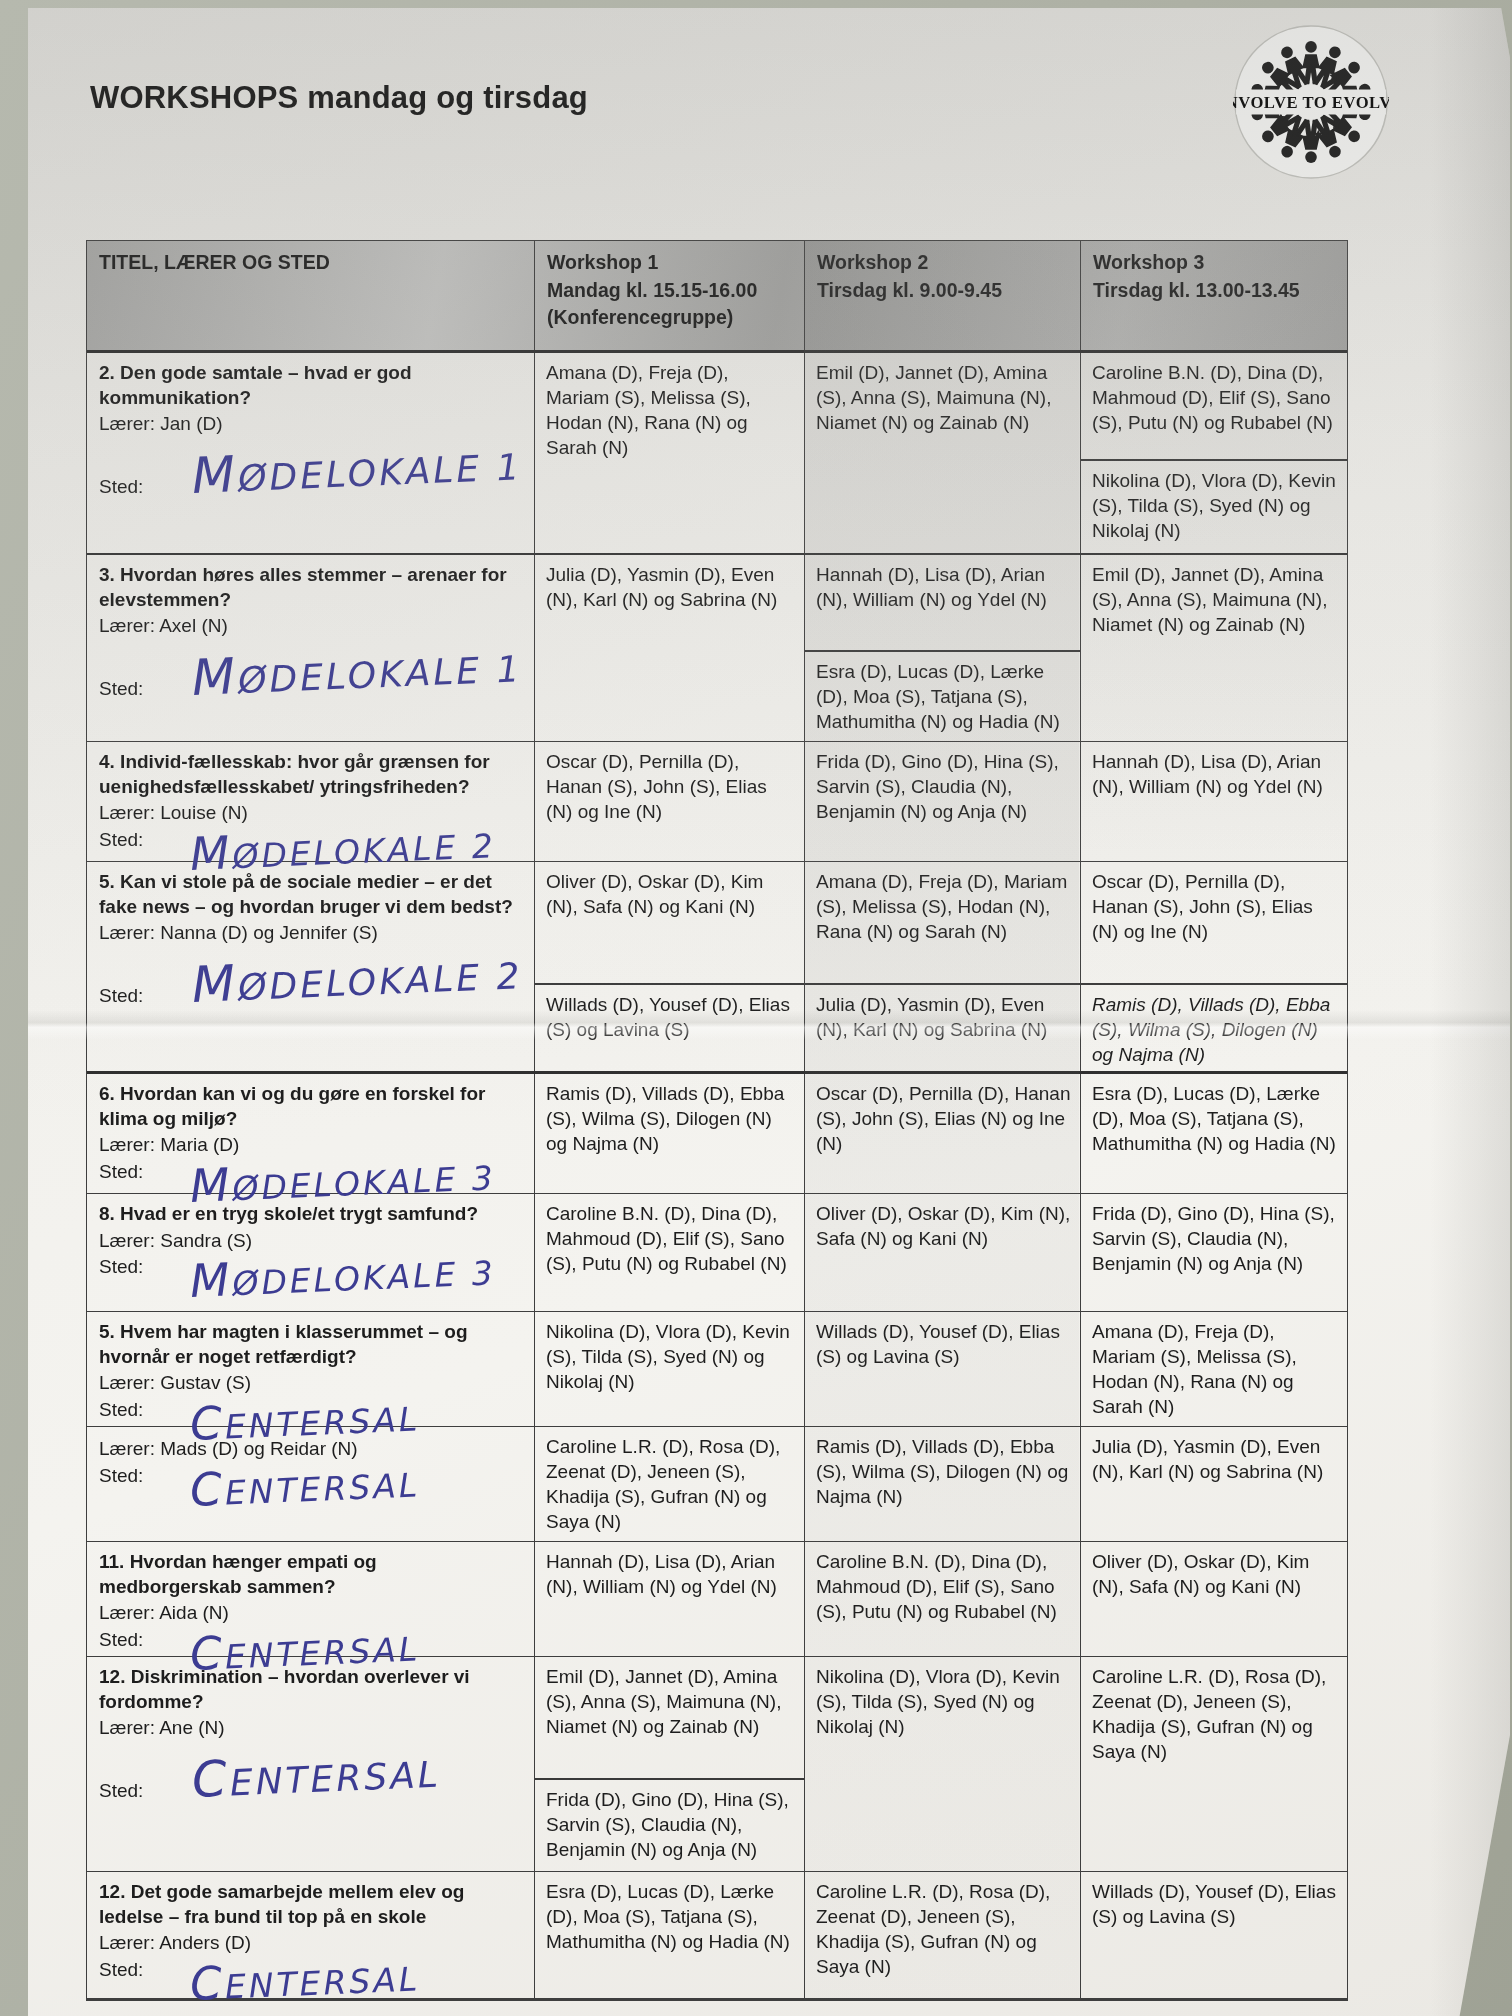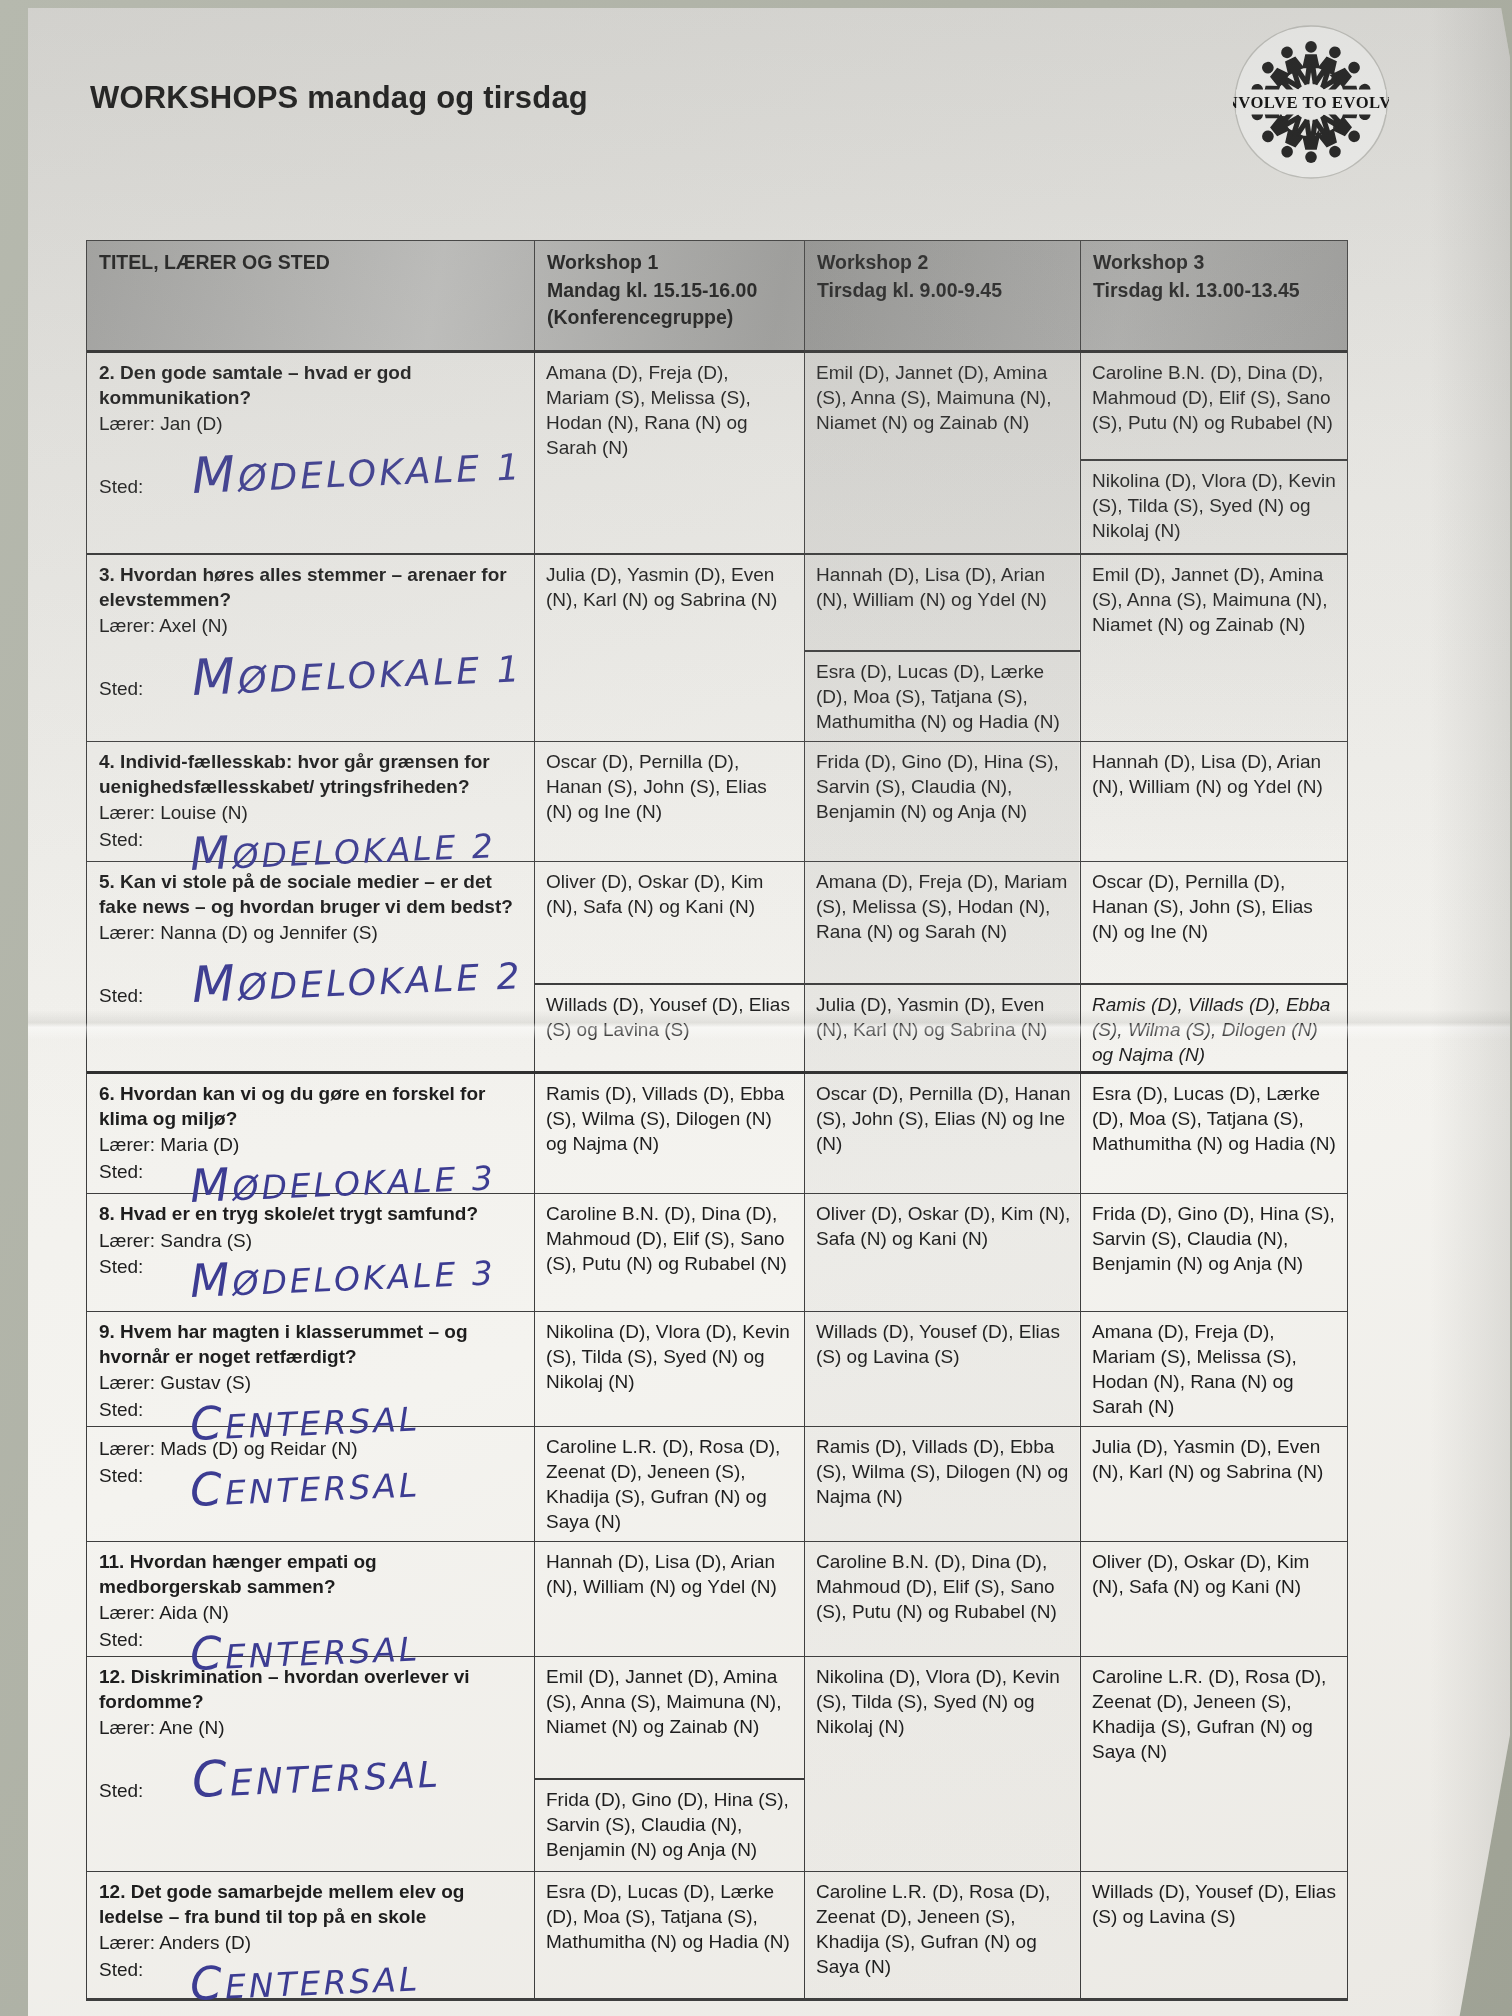--- a/index.html
+++ b/index.html
@@ -266,21 +266,21 @@
       <div class="cell c3">
         <div class="grp">Oliver (D), Oskar (D), Kim (N), Safa (N) og Kani (N)</div>
       </div>
       <div class="cell c4">
         <div class="grp">Frida (D), Gino (D), Hina (S), Sarvin (S), Claudia (N), Benjamin (N) og Anja (N)</div>
       </div>
     </div>
 
     <div class="row rh6">
       <div class="cell c1 info">
-        <div class="wtitle">9. Hvem har magten i klasserummet – og hvornår er noget retfærdigt?</div>
+        <div class="wtitle">5. Hvem har magten i klasserummet – og hvornår er noget retfærdigt?</div>
         <div class="teacher">Lærer: Gustav (S)</div>
         <div class="sted">
           <span class="sted-label">Sted:</span>
           <span class="hand">CENTERSAL</span>
         </div>
       </div>
       <div class="cell c2">
         <div class="grp">Nikolina (D), Vlora (D), Kevin (S), Tilda (S), Syed (N) og Nikolaj (N)</div>
       </div>
       <div class="cell c3">

